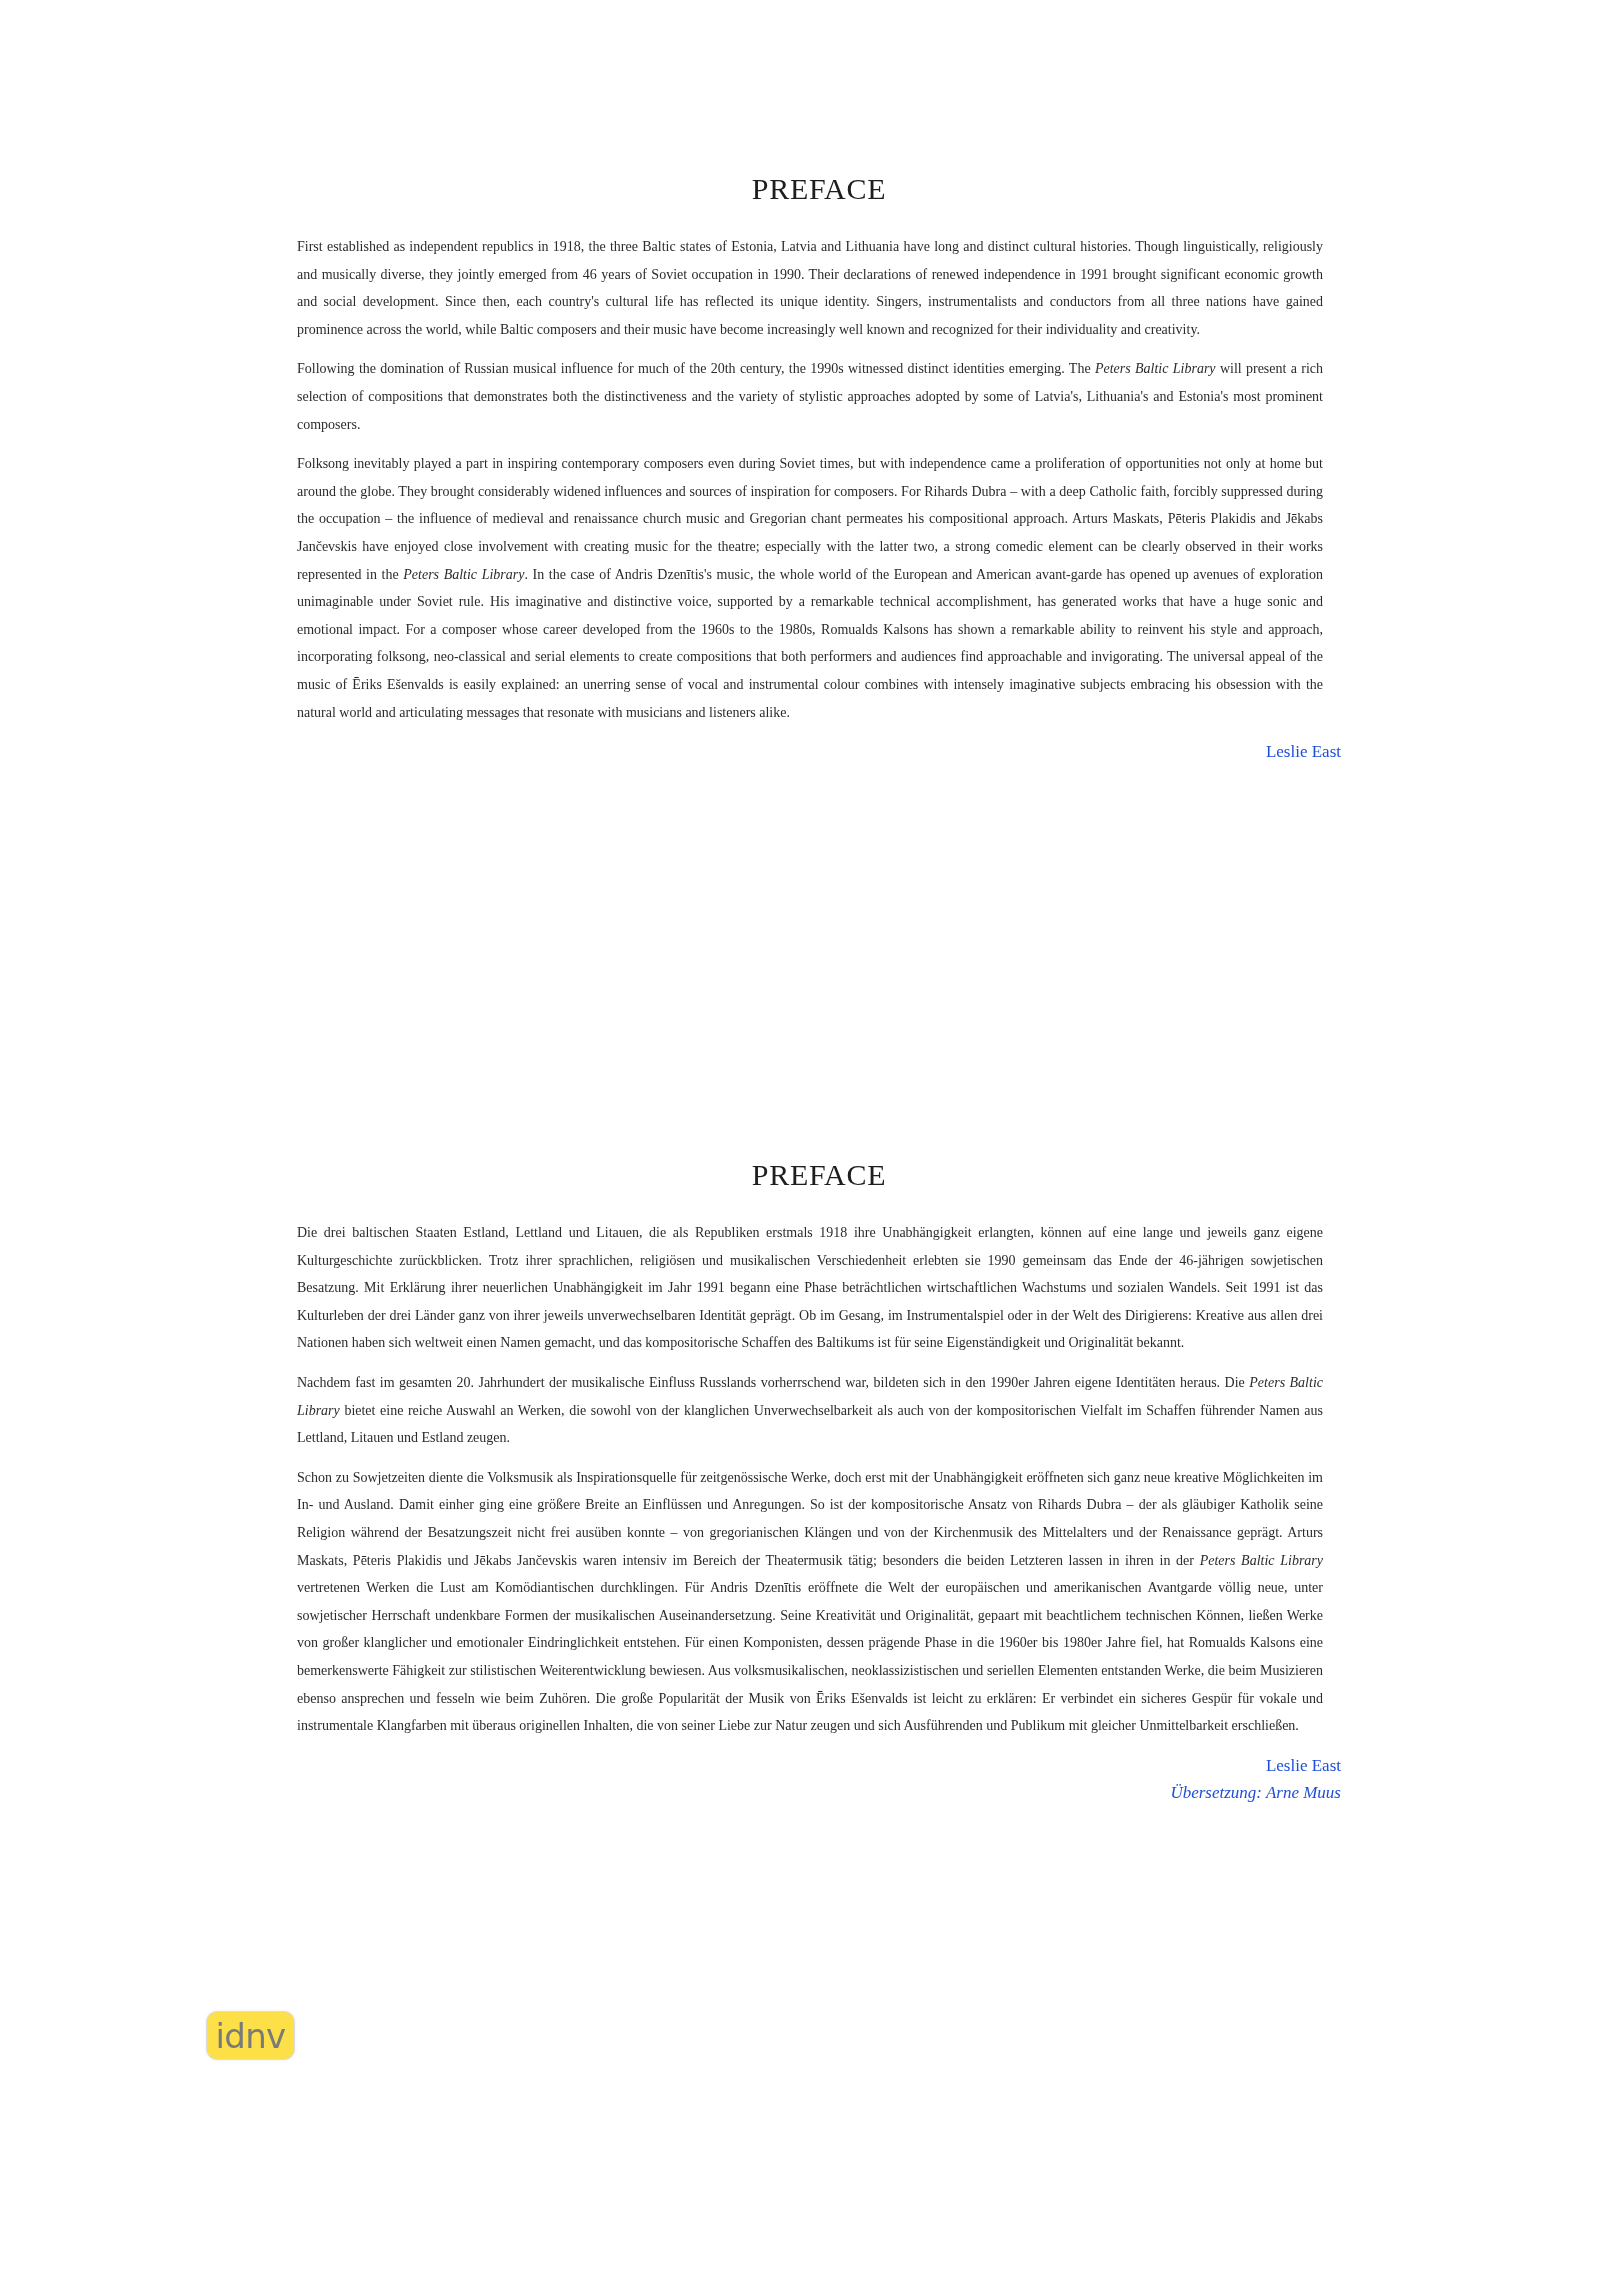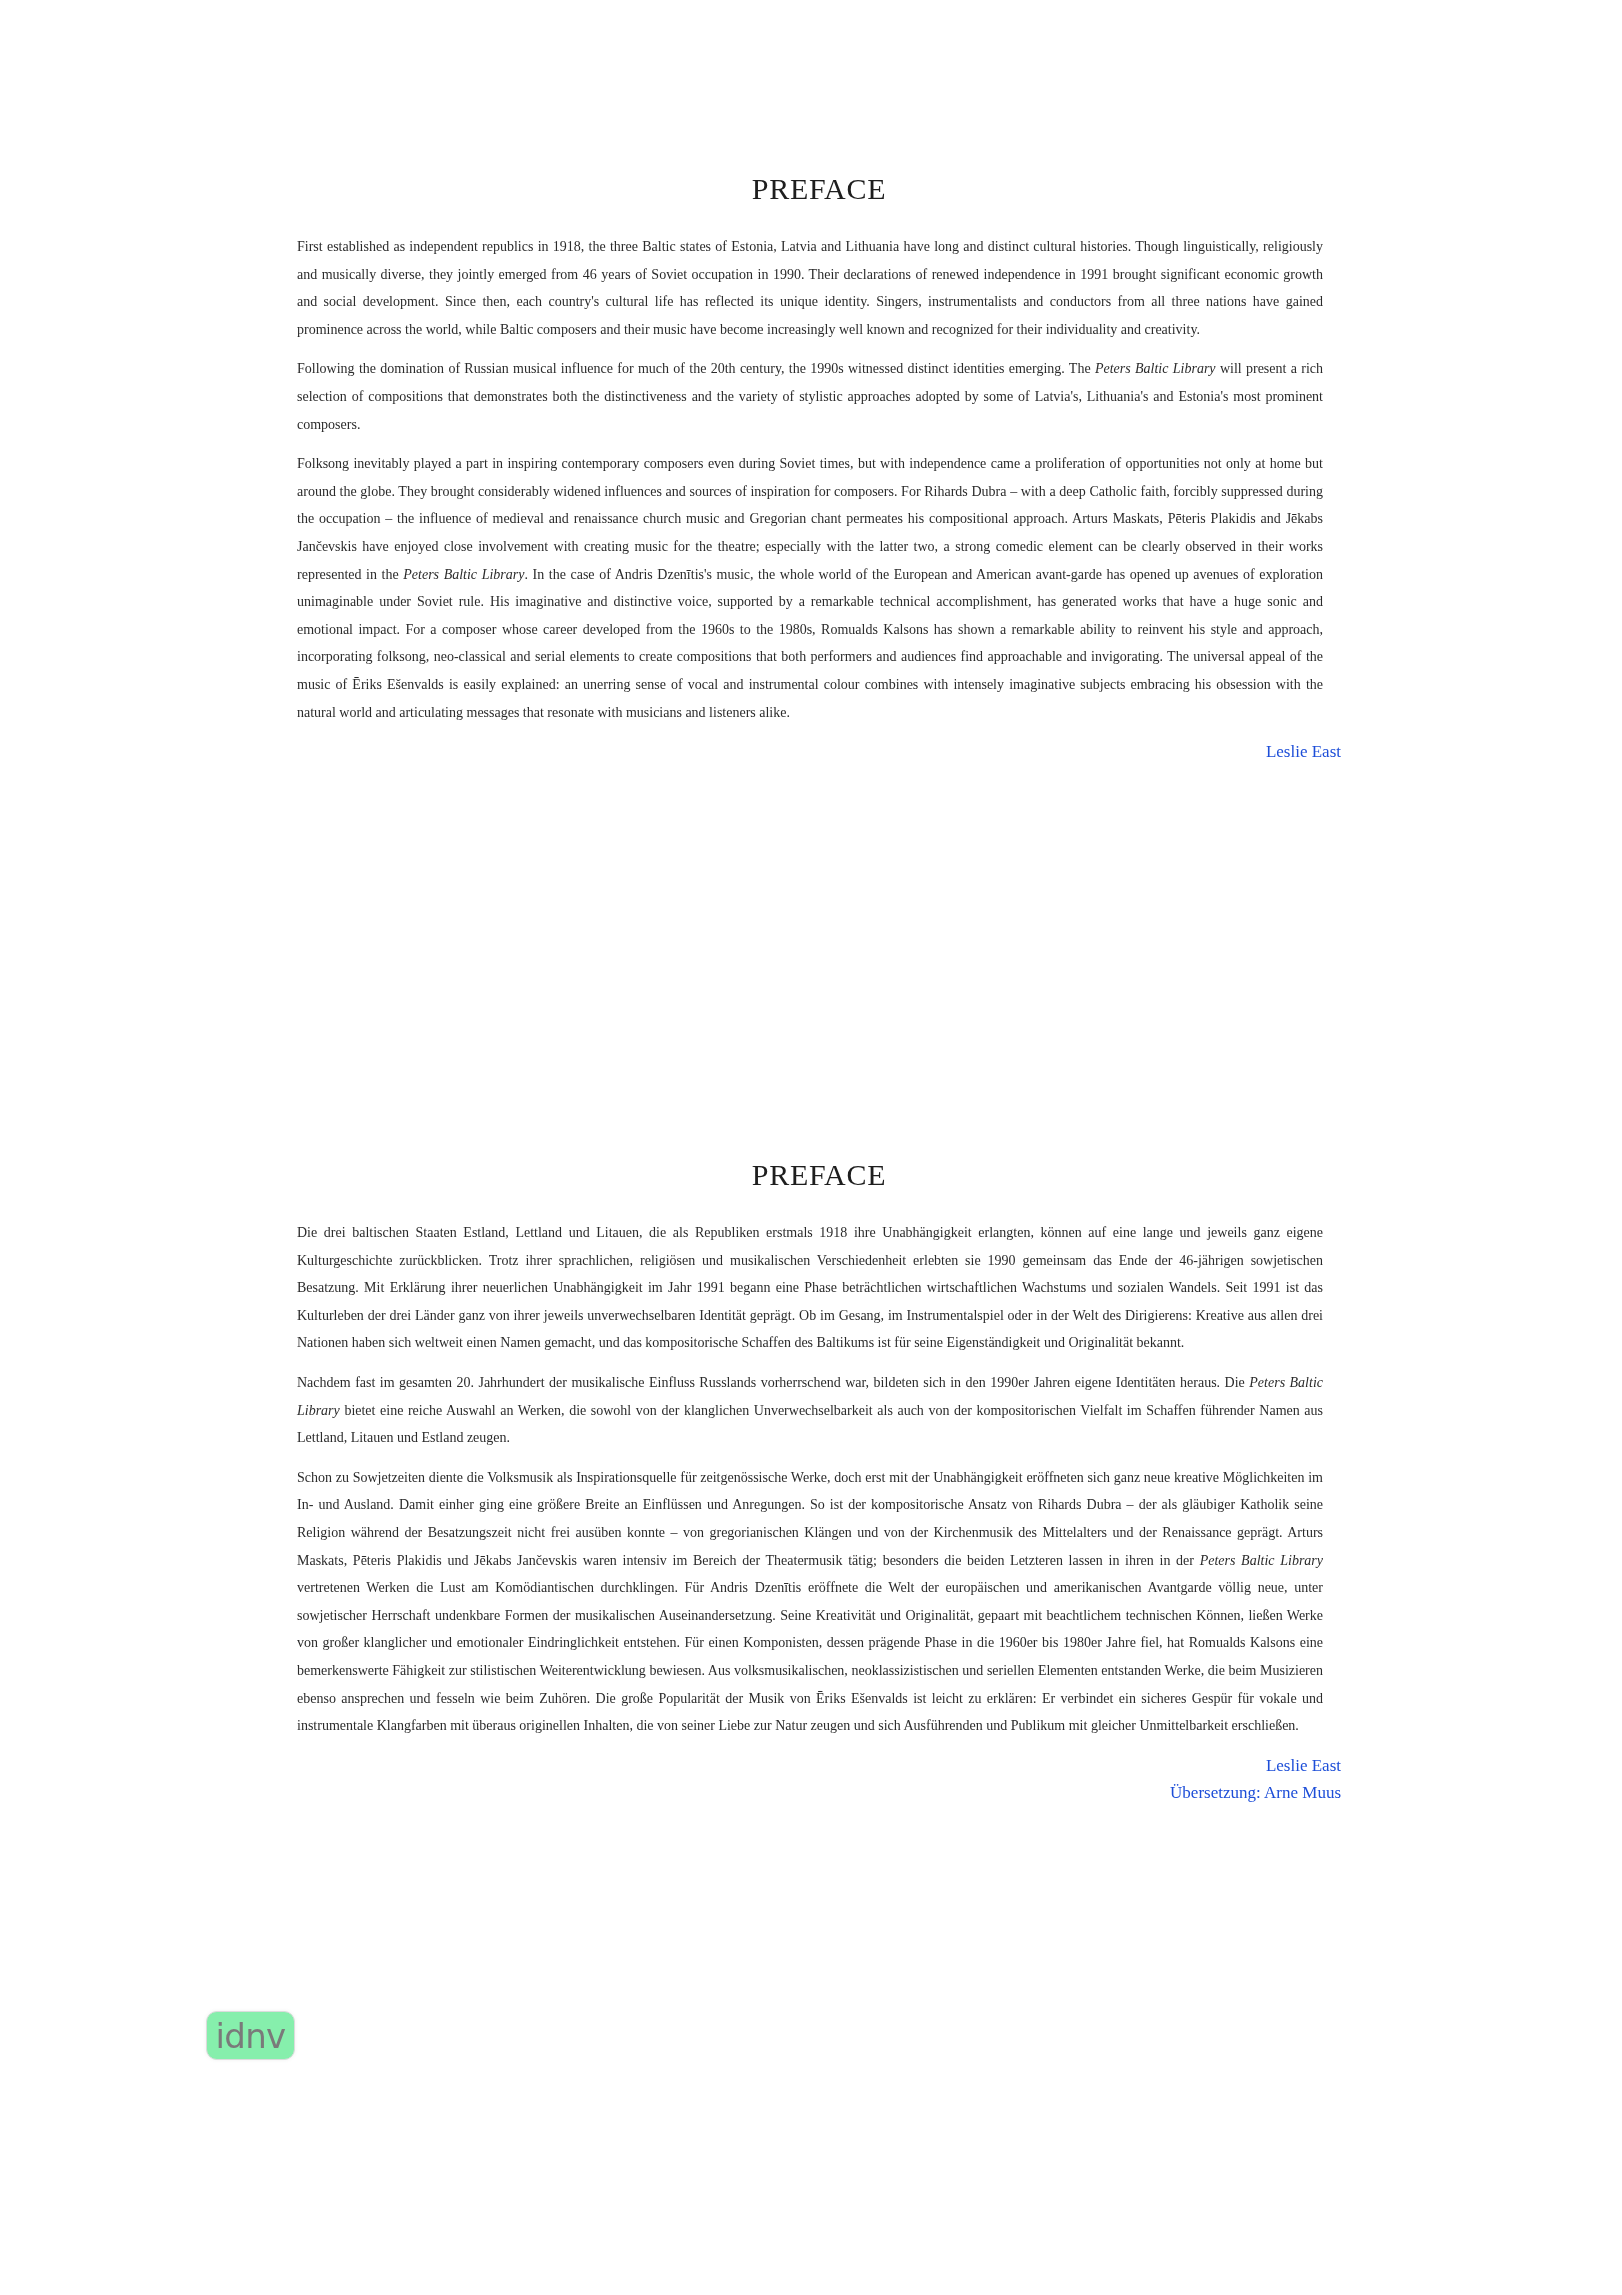--- a/index.html
+++ b/index.html
@@ -9,24 +9,24 @@
   .section { position: absolute; left: 297px; width: 1044px; }
   .section.en { top: 172px; }
   .section.de { top: 1158px; }
   h1 { font-family: "Liberation Serif", serif; font-weight: normal; font-size: 30px;
        letter-spacing: 0.7px; text-align: center; margin: 0 0 27px 0; color: #1e1e1e; }
   p { font-size: 14px; line-height: 27.6px; text-align: justify; margin: 0 18px 12px 0;
       hyphens: auto; -webkit-hyphens: auto; color: #2b2b2b; }
   p.last { margin-bottom: 15px; }
   .sig { text-align: right; font-size: 17px; line-height: 27.6px; margin: 0; color: #1d4ed8; }
   .sig.gap { margin-top: 4px; }
-  .sig.italic { }
+  .sig.italic { font-style: italic; }
   em { font-style: italic; }
   .watermark { position: absolute; left: 206px; top: 2011px; width: 87px; height: 47px;
-               border: 1.4px solid #dcdcdc; border-radius: 10.8px; background: #86efac;
+               border: 1.4px solid #dcdcdc; border-radius: 10.8px; background: #fde047;
                box-shadow: 0 0 4px rgba(0,0,0,0.06);
                display: flex; align-items: center; justify-content: center;
                font-family: "DejaVu Sans", sans-serif; font-size: 34px; color: #7a7a7a;
                letter-spacing: -0.7px; }
 </style>
 </head>
 <body>
 
 <div class="page">
 

